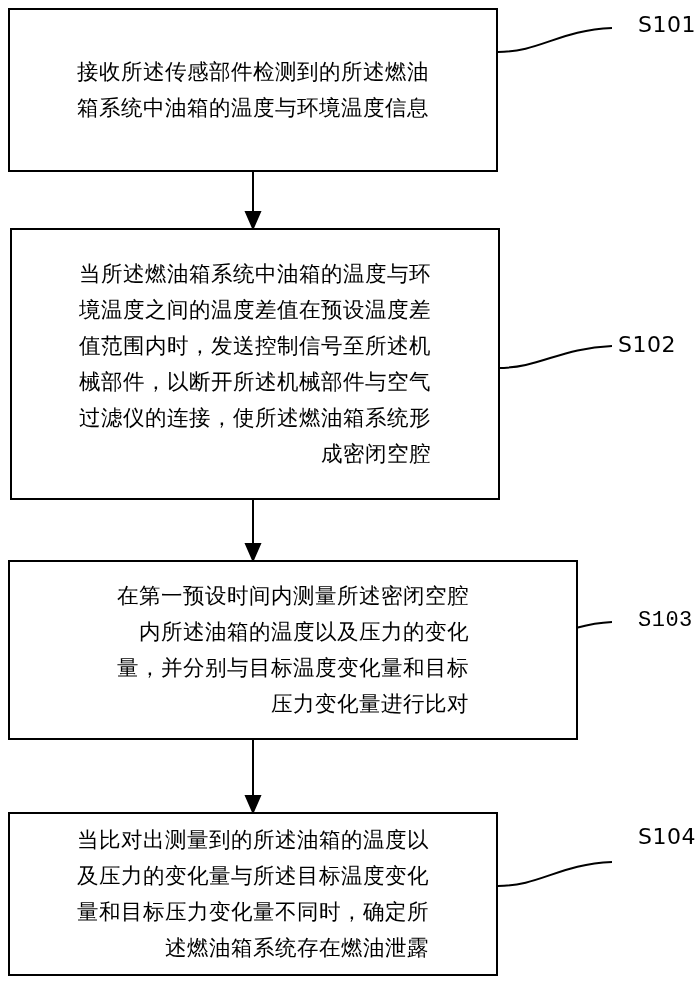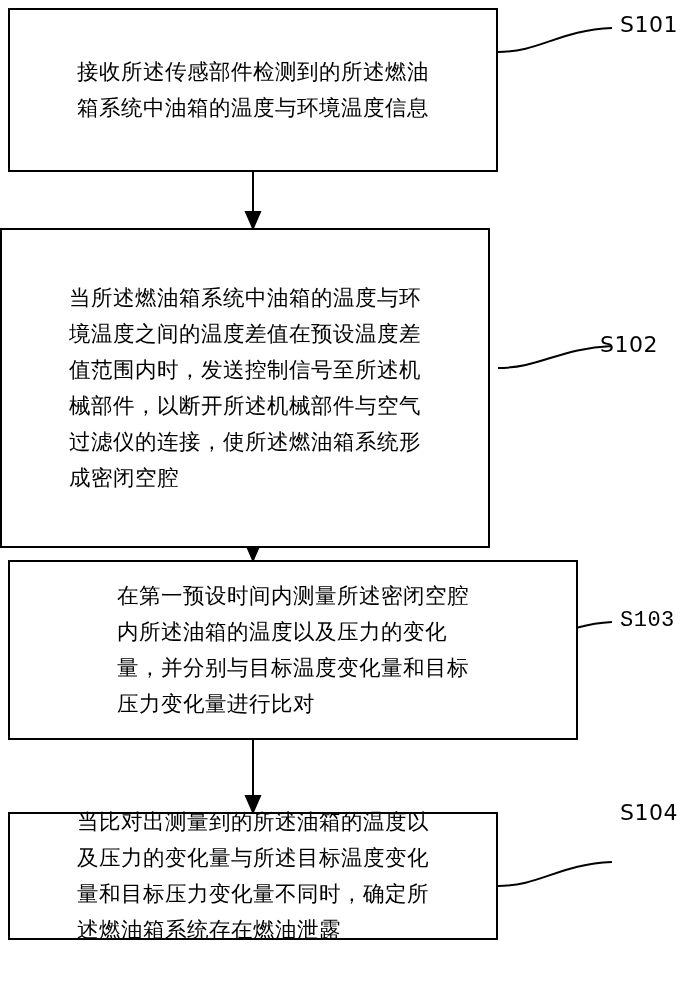--- a/index.html
+++ b/index.html
@@ -29,46 +29,47 @@
     align-items: center;
     justify-content: center;
     text-align: center;
     padding: 6px 10px;
   }
   .step-text {
     font-size: 21.5px;
     line-height: 36px;
     letter-spacing: 0.5px;
     white-space: pre-line;
-    text-align: left;
+    text-align: right;
   }
   .label {
     position: absolute;
     font-size: 22px;
     letter-spacing: 0.5px;
     font-family: "DejaVu Sans", "Liberation Sans", sans-serif;
+    margin-left: 18px;
   }
   .leader-svg {
     position: absolute;
     left: 0;
     top: 0;
     width: 700px;
     height: 1000px;
     pointer-events: none;
   }
   
   #box-s101 { left: 8px;  top: 8px;   width: 490px; height: 164px; }
-  #box-s102 { left: 0;  top: 228px; width: 490px; height: 320px; }
+  #box-s102 { left: 10px;  top: 228px; width: 490px; height: 272px; }
   #box-s103 { left: 8px;  top: 560px; width: 570px; height: 180px; }
-  #box-s104 { left: 8px;  top: 812px; width: 490px; height: 128px; }
+  #box-s104 { left: 8px;  top: 812px; width: 490px; height: 164px; }
 
   #label-s101 { left: 620px; top: 12px; }
   #label-s102 { left: 600px; top: 332px; }
   #label-s103 { left: 620px; top: 608px; font-family: Liberation Mono, monospace; }
-  #label-s104 { left: 620px; top: 800px; }
+  #label-s104 { left: 620px; top: 824px; }
 </style>
 </head>
 <body>
 
 <div class="diagram">
 
   <svg class="leader-svg" viewBox="0 0 700 1000">
 
     <g stroke="#000000" stroke-width="2" fill="#000000">
       <line x1="253" y1="172" x2="253" y2="218"></line>

